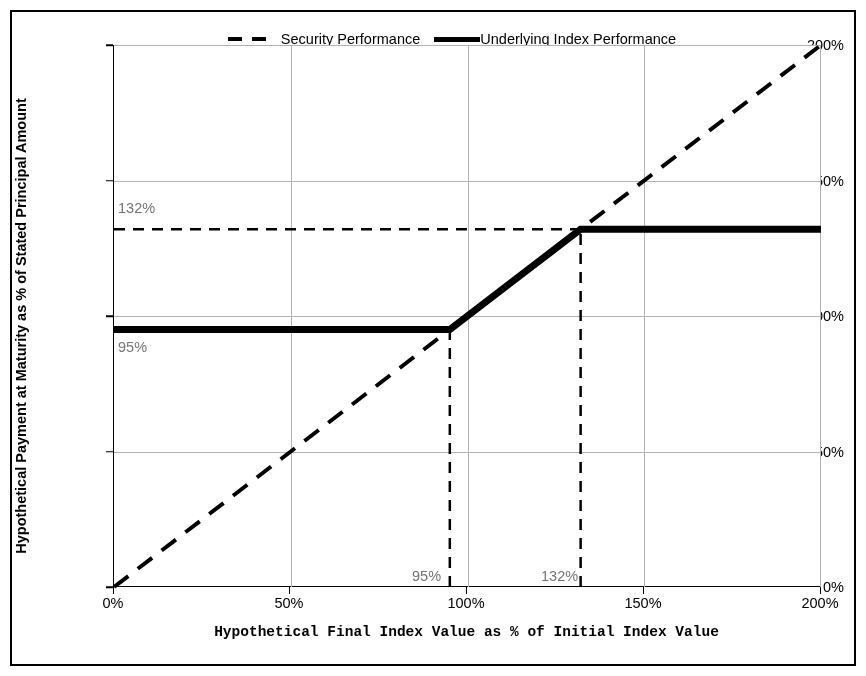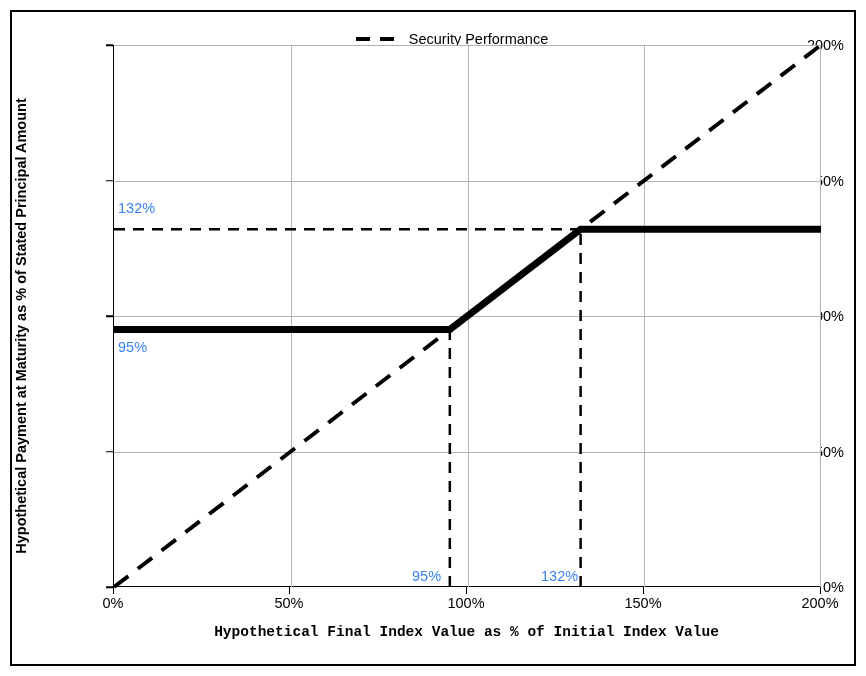--- a/index.html
+++ b/index.html
@@ -160,35 +160,39 @@
     font-weight: bold;
     color: #000000;
     white-space: nowrap;
     font-family: Liberation Mono, monospace;
   }
 
   
   .annotation {
     position: absolute;
     font-size: 14.5px;
-    color: #3b82f6;
+    color: #737373;
     white-space: nowrap;
   }
 </style>
 </head>
 <body>
 
 <div id="screenshot">
   <div id="figure-frame">
 
     <div id="legend">
       <div class="legend-entry">
         <span class="legend-swatch-dashed"></span>
         <span class="legend-label">Security Performance</span>
       </div>
+      <div class="legend-entry">
+        <span class="legend-swatch-solid"></span>
+        <span class="legend-label">Underlying Index Performance</span>
+      </div>
     </div>
 
     <div class="ytick" style="top:33px;">200%</div>
     <div class="ytick" style="top:168.5px;">150%</div>
     <div class="ytick" style="top:304px;">100%</div>
     <div class="ytick" style="top:439.5px;">50%</div>
     <div class="ytick" style="top:575px;">0%</div>
 
     <div class="ytick-mark" style="left:94px; top:33px;"></div>
     <div class="ytick-mark" style="left:94px; top:168.5px;"></div>

